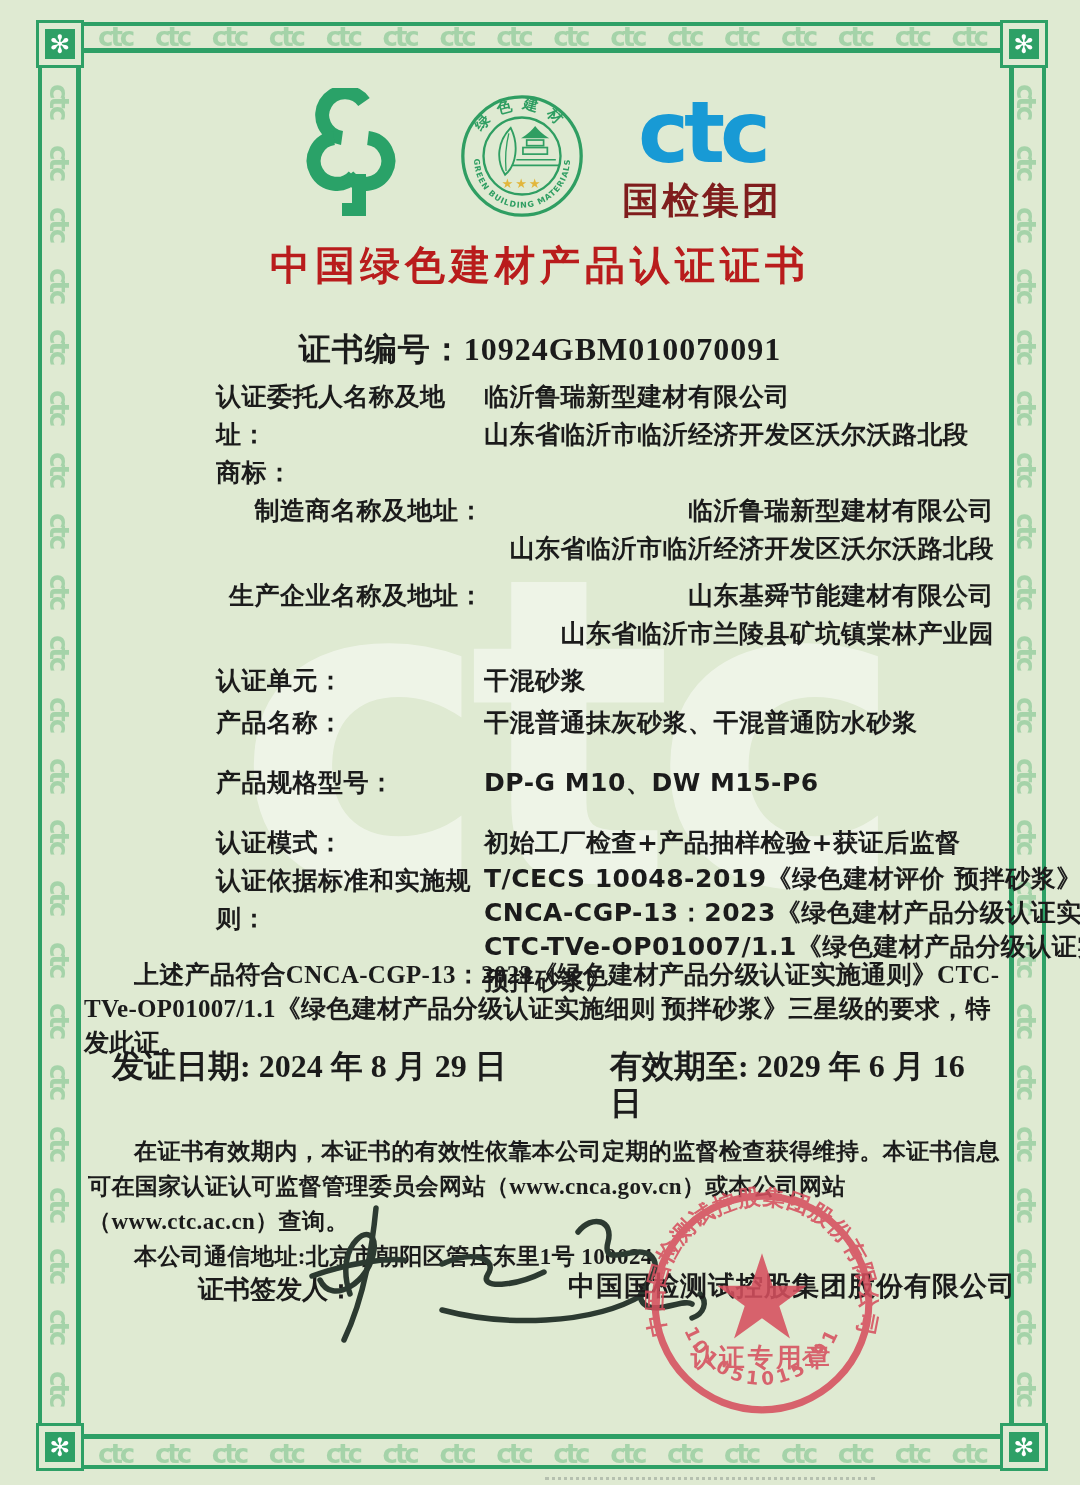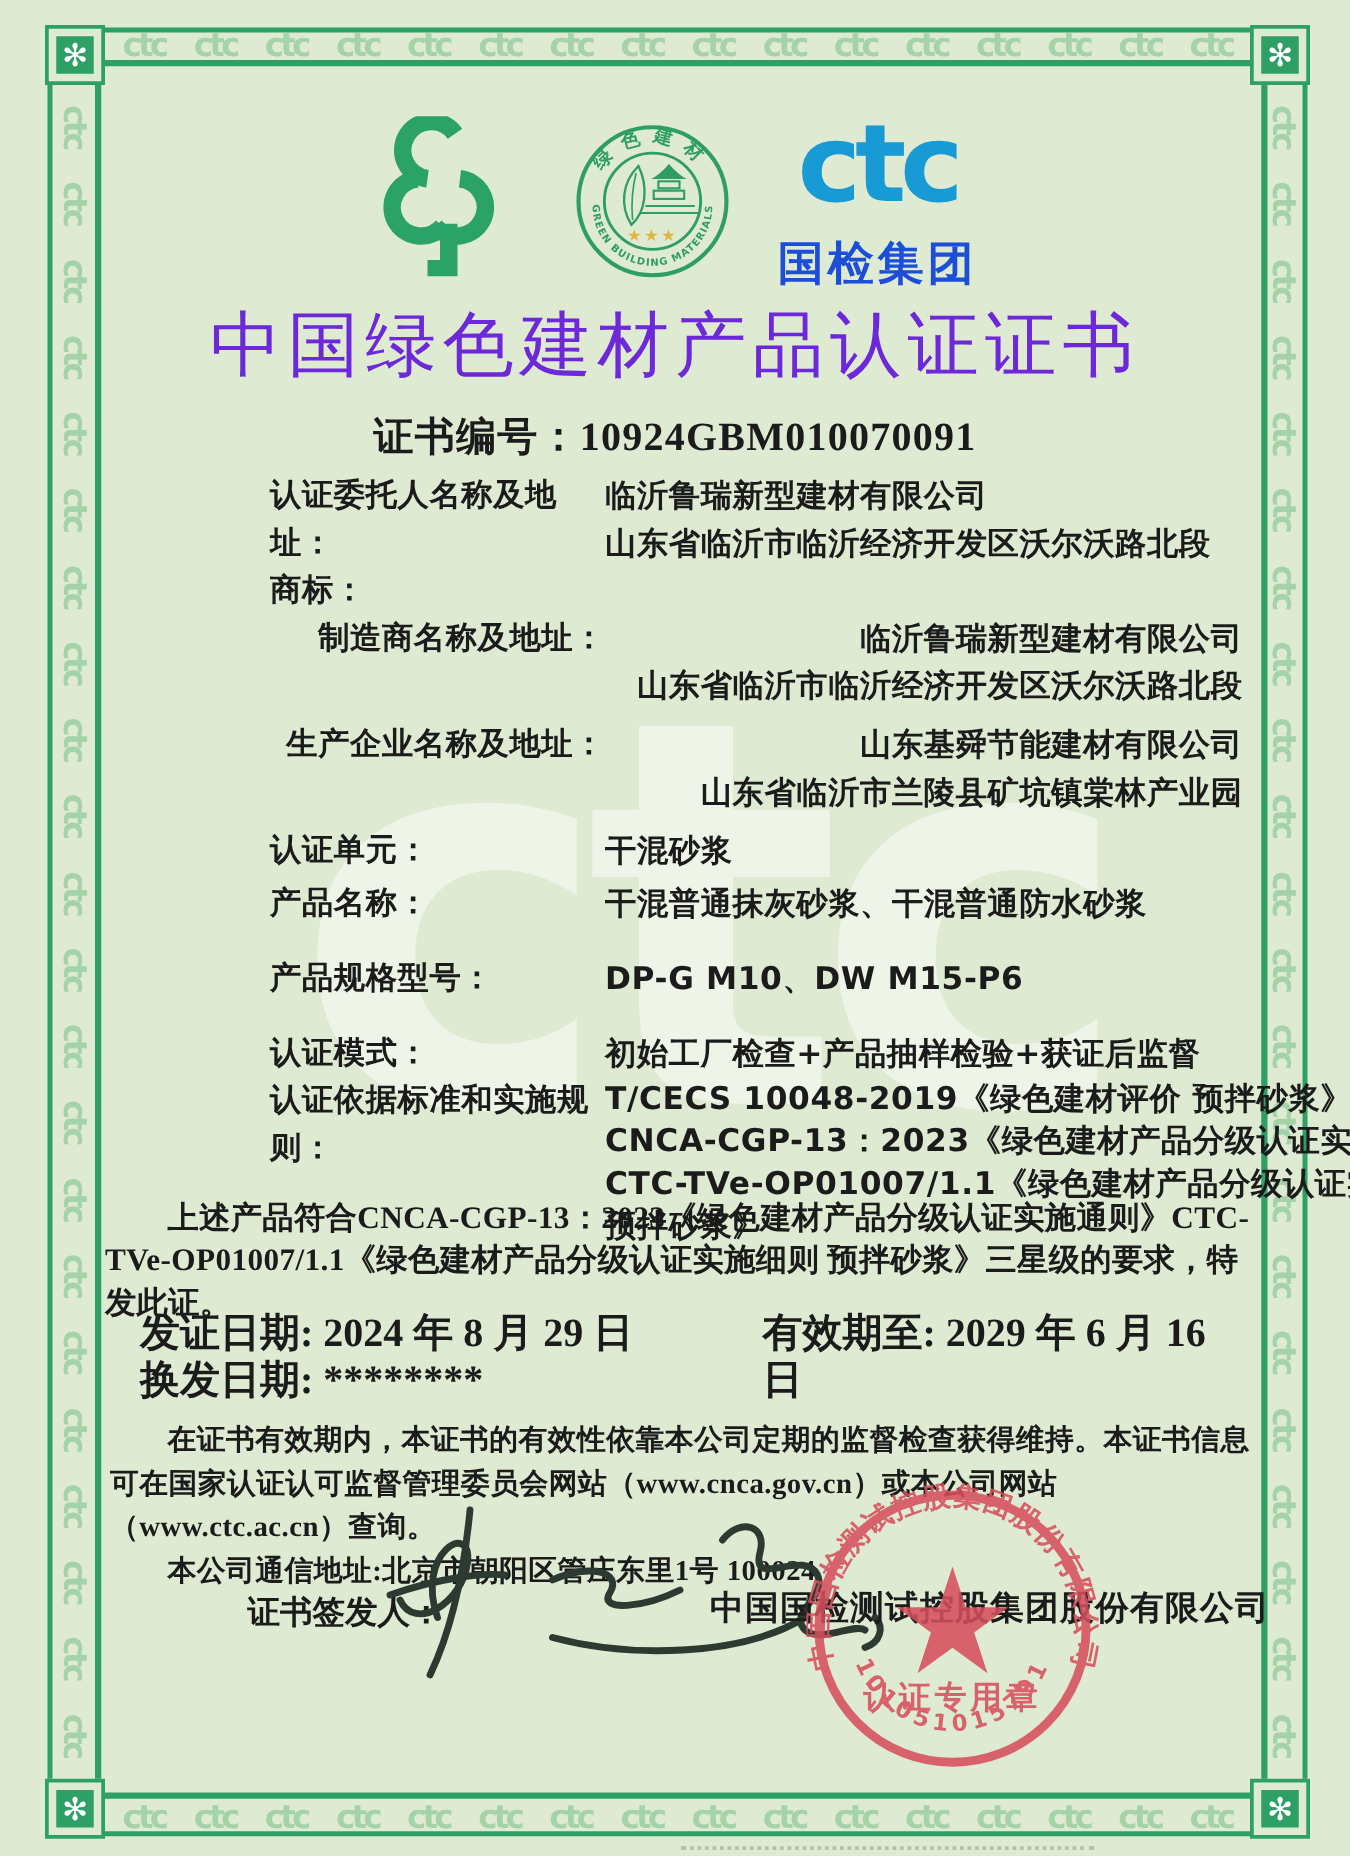--- a/index.html
+++ b/index.html
@@ -24,23 +24,23 @@
   .watermark{position:absolute;left:110px;top:520px;width:900px;text-align:center;z-index:0;
      font:800 430px "DejaVu Sans",sans-serif;color:rgba(255,255,255,0.48);letter-spacing:-22px;line-height:1;
      user-select:none;}
   
   .logos{position:absolute;top:86px;left:0;width:100%;display:flex;align-items:center;justify-content:center;
      gap:38px;z-index:2;}
   .gbp-logo{width:124px;height:136px;}
   .gbm-seal{width:124px;height:124px;}
   .ctc-block{display:flex;flex-direction:column;align-items:center;margin-top:6px;}
   .ctc-word{font:800 86px "DejaVu Sans","Liberation Sans",sans-serif;color:#189ad5;letter-spacing:-5px;line-height:0.95;}
-  .ctc-cap{font:800 37px "DejaVu Sans","Liberation Sans",sans-serif;color:#1d4ed8;letter-spacing:3px;margin-top:12px;}
+  .ctc-cap{font:800 37px "DejaVu Sans","Liberation Sans",sans-serif;color:#7f1d1d;letter-spacing:3px;margin-top:2px;}
   .title{position:absolute;top:238px;left:0;width:100%;text-align:center;z-index:2;
-     font-size:57px;font-weight:400;color:#6d28d9;letter-spacing:5px;}
+     font-size:40px;font-weight:700;color:#b91c1c;letter-spacing:5px;}
   .certno{position:absolute;top:328px;left:0;width:100%;text-align:center;z-index:2;
      font-size:32px;font-weight:700;letter-spacing:1px;}
   
   .fields{position:absolute;top:378px;left:172px;right:86px;z-index:2;font-size:25px;line-height:38px;}
   .frow{display:flex;align-items:flex-start;}
   .flabel{width:268px;flex:0 0 268px;font-weight:700;letter-spacing:0.5px;margin-left:44px;}
   .fvalue{flex:1;font-family:"DejaVu Sans","Liberation Sans",sans-serif;font-weight:700;letter-spacing:0.5px;}
   .fvalue div{white-space:nowrap;}
   .mb9{margin-bottom:9px;text-align:right;} .mb4{margin-bottom:4px;} .mb22{margin-bottom:22px;}
   .std .fvalue{line-height:34px;}
@@ -263,24 +263,20 @@
 
   <div class="dates">
     <div>
       <span>发证日期:</span>
       <span>2024 年 8 月 29 日</span>
       <span class="valid">
         <span>有效期至:</span>
         <span>2029 年 6 月 16 日</span>
       </span>
     </div>
-    <div>
-      <span>换发日期:</span>
-      <span>********</span>
-    </div>
   </div>
 
   <div class="footer-note">
     <div>在证书有效期内，本证书的有效性依靠本公司定期的监督检查获得维持。本证书信息可在国家认证认可监督管理委员会网站（www.cnca.gov.cn）或本公司网站（www.ctc.ac.cn）查询。</div>
     <div class="footer-addr">本公司通信地址:北京市朝阳区管庄东里1号  100024</div>
   </div>
 
   <div class="sig-label">证书签发人：</div>
   <svg class="signature" viewBox="0 0 460 150">
     <g stroke="#2c3a31" stroke-width="5.5" fill="none" stroke-linecap="round">

